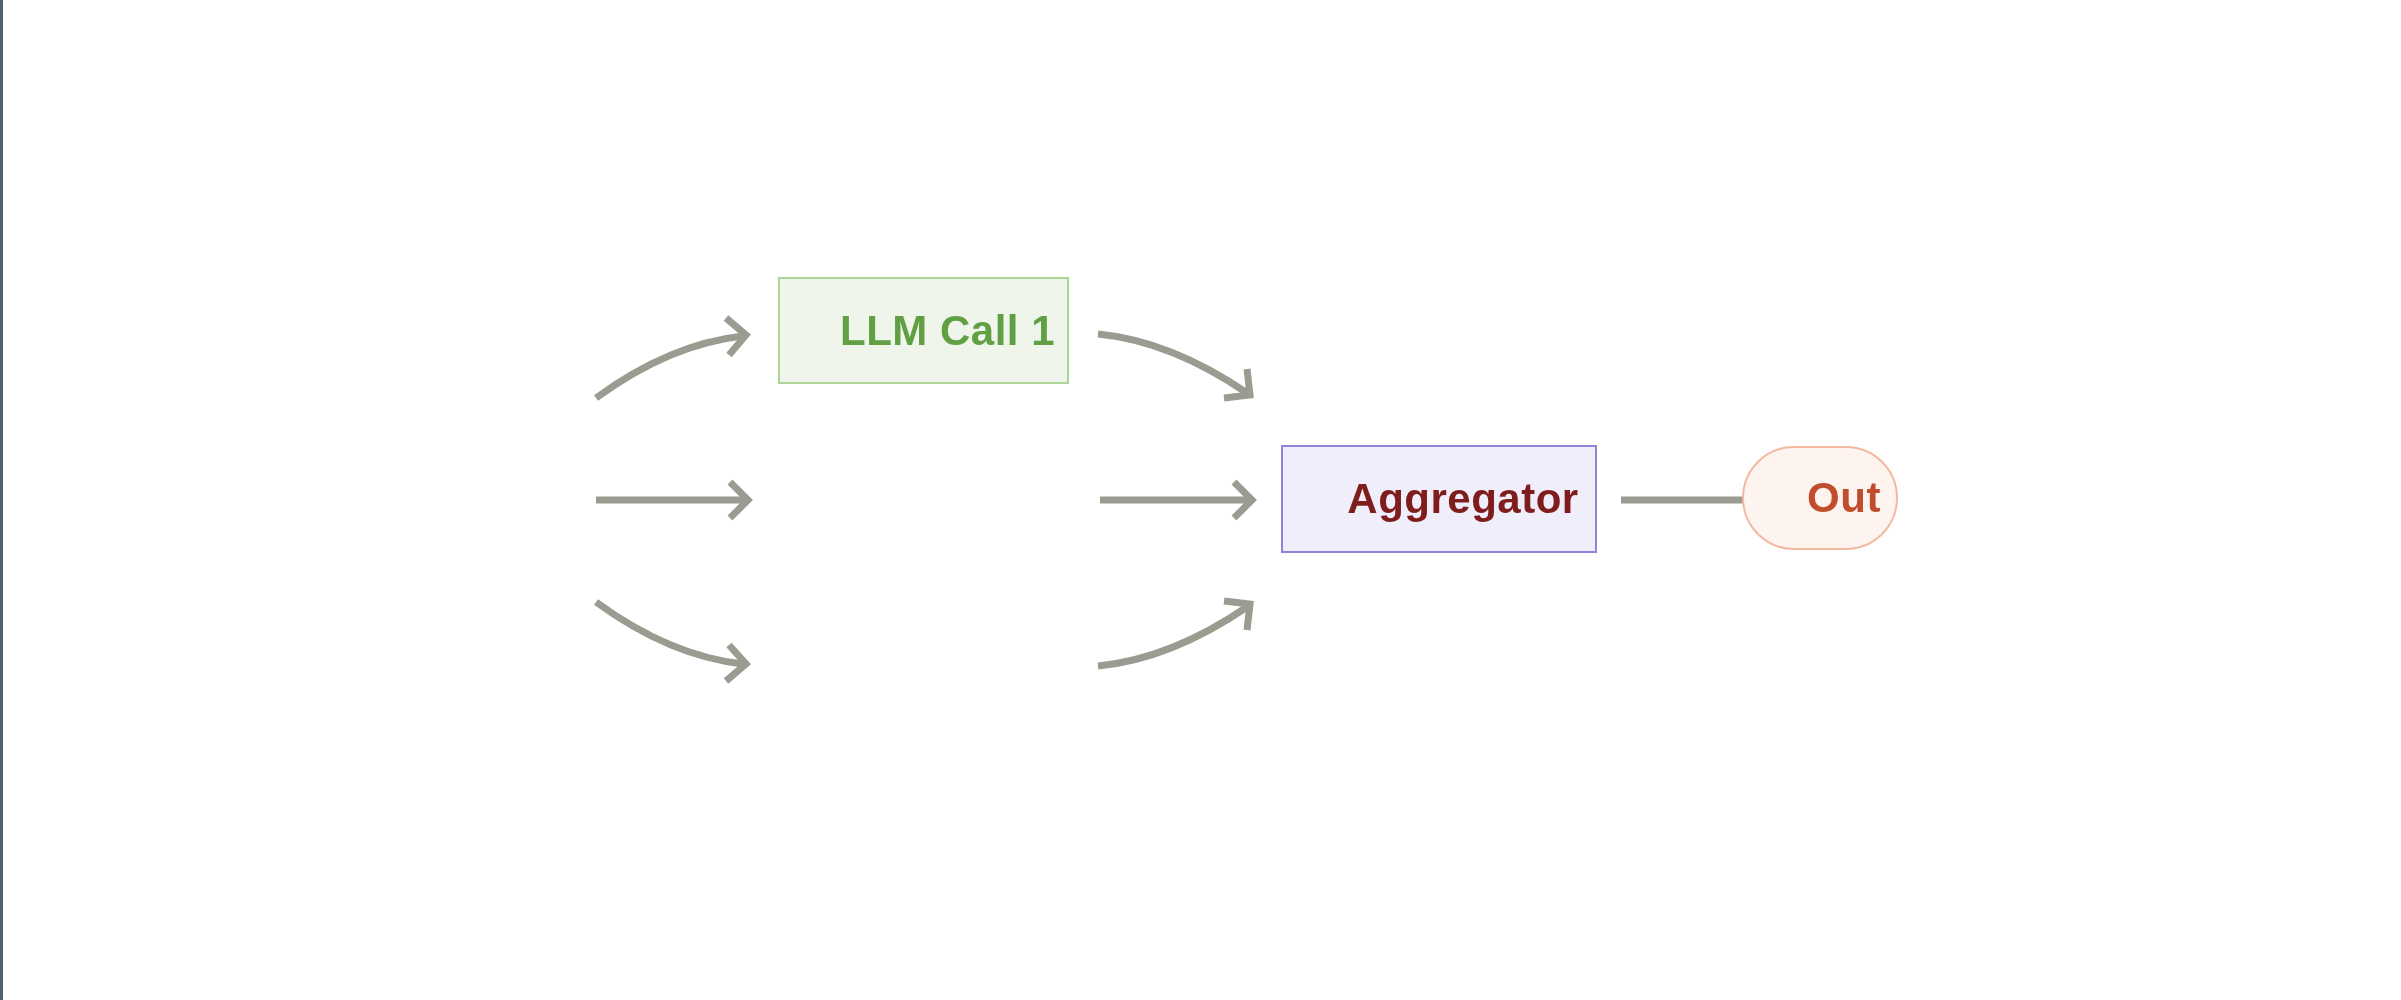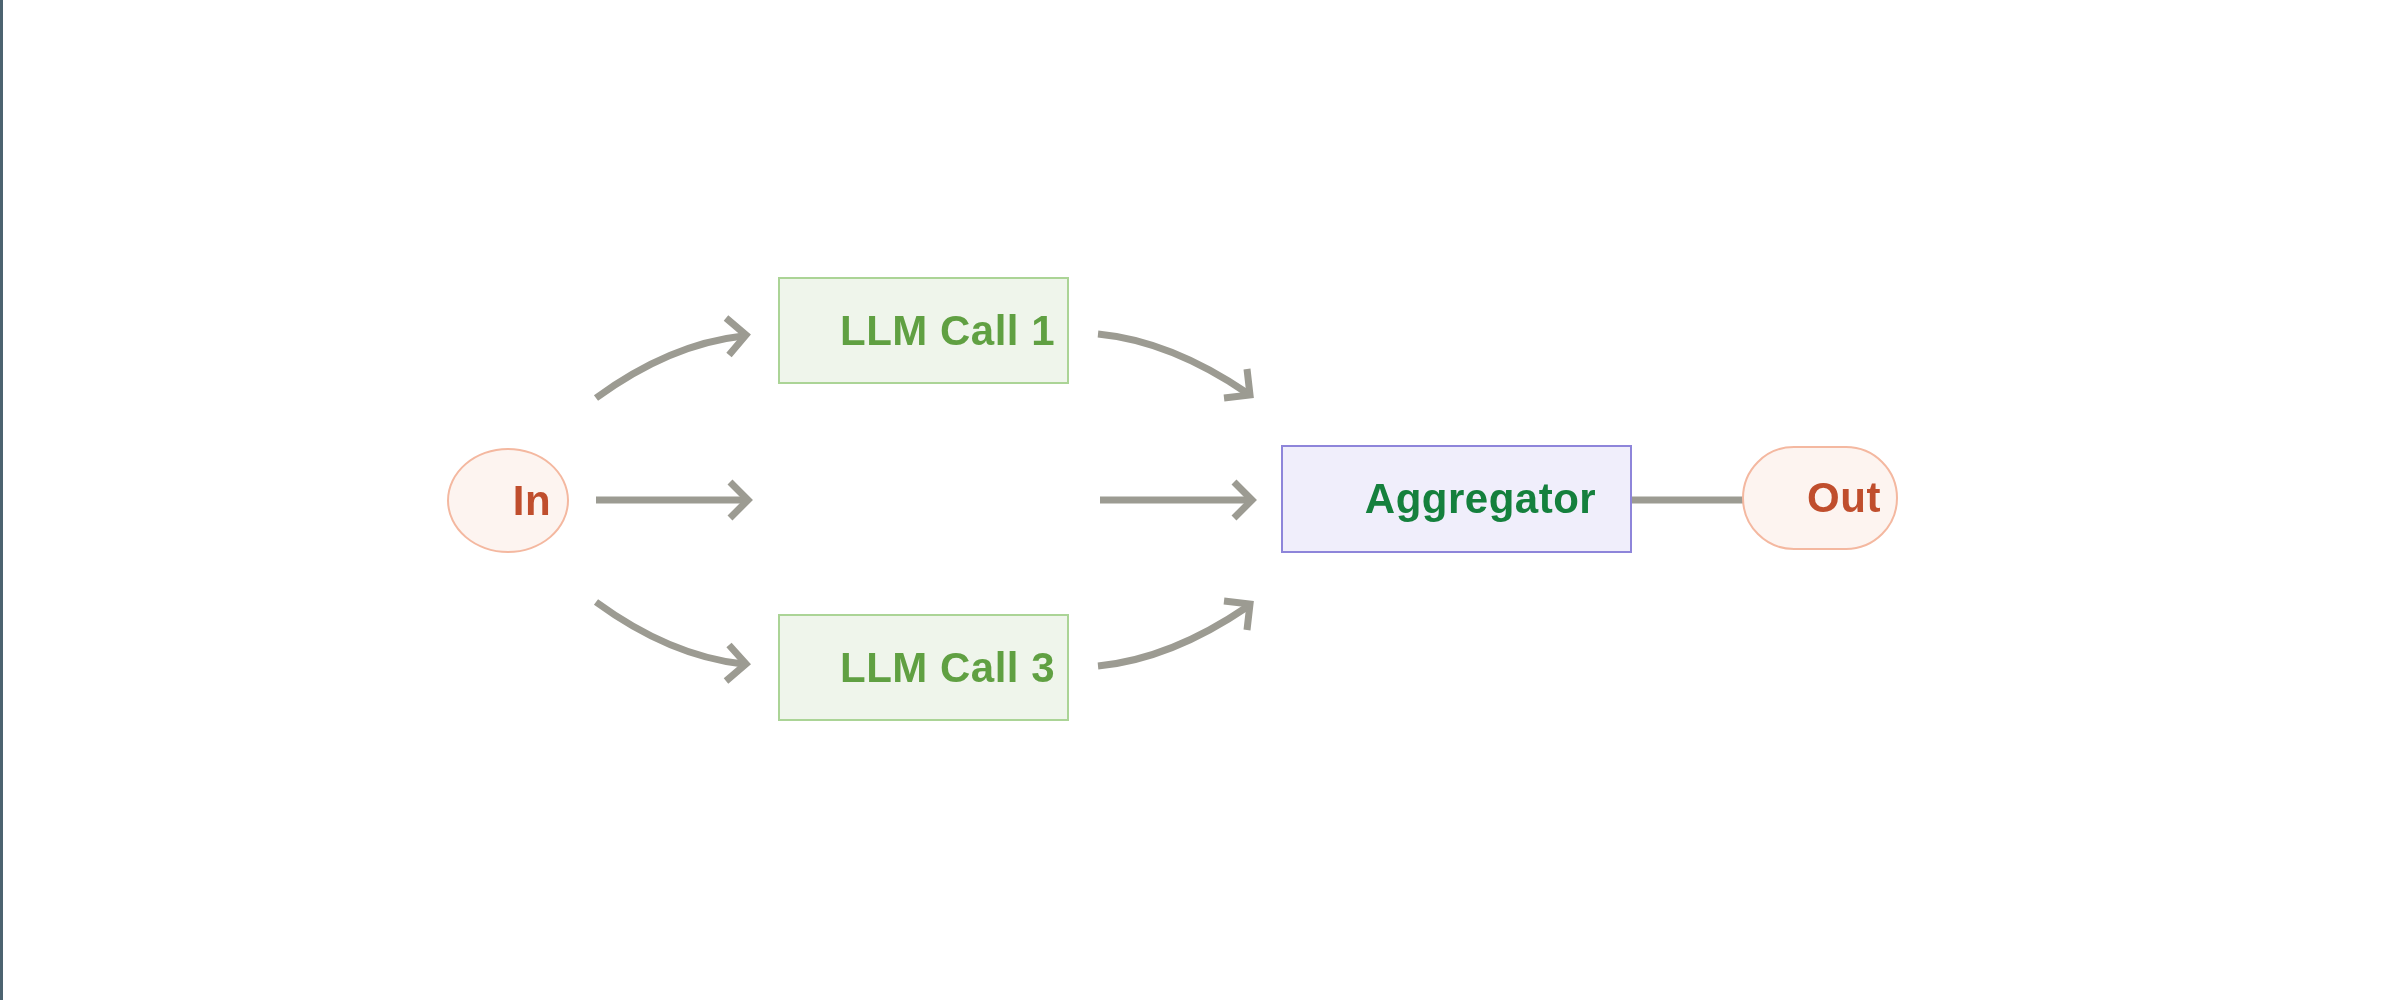--- a/index.html
+++ b/index.html
@@ -69,24 +69,24 @@
     width: 291px; height: 107px;
     border: 2px solid #abd496;
     background: #eff5eb;
     color: #60a042;
   }
   .node-llm1 { top: 277px; }
   .node-llm2 { top: 446px; }
   .node-llm3 { top: 614px; }
   .node-aggregator {
     left: 1281px; top: 445px;
-    width: 351px; height: 108px;
+    width: 316px; height: 108px;
     border: 2px solid #8e85da;
     background: #f0eefb;
-    color: #15803d;
+    color: #7f1d1d;
   }
 </style>
 </head>
 <body>
 
 <div class="canvas">
 
   <div class="left-accent"></div>
 
   <svg class="arrow-layer" viewBox="0 0 2401 1000" aria-hidden="true">
@@ -113,32 +113,26 @@
     <g>
       <path d="M 1098 666 C 1150 661 1200 639 1247 607"></path>
       <path d="M 1224 601 L 1250 604 L 1247 630"></path>
     </g>
     <g>
       <path d="M 1621 500 H 1771"></path>
       <path d="M 1756 482 L 1774 500 L 1756 518"></path>
     </g>
   </svg>
 
-  <div class="node node-terminal node-in">
-    <span>In</span>
-  </div>
 
   <div class="node node-llm node-llm1">
     <span>LLM Call 1</span>
   </div>
 
 
-  <div class="node node-llm node-llm3">
-    <span>LLM Call 3</span>
-  </div>
 
   <div class="node node-aggregator">
     <span>Aggregator</span>
   </div>
 
   <div class="node node-terminal node-out">
     <span>Out</span>
   </div>
 
 </div>

